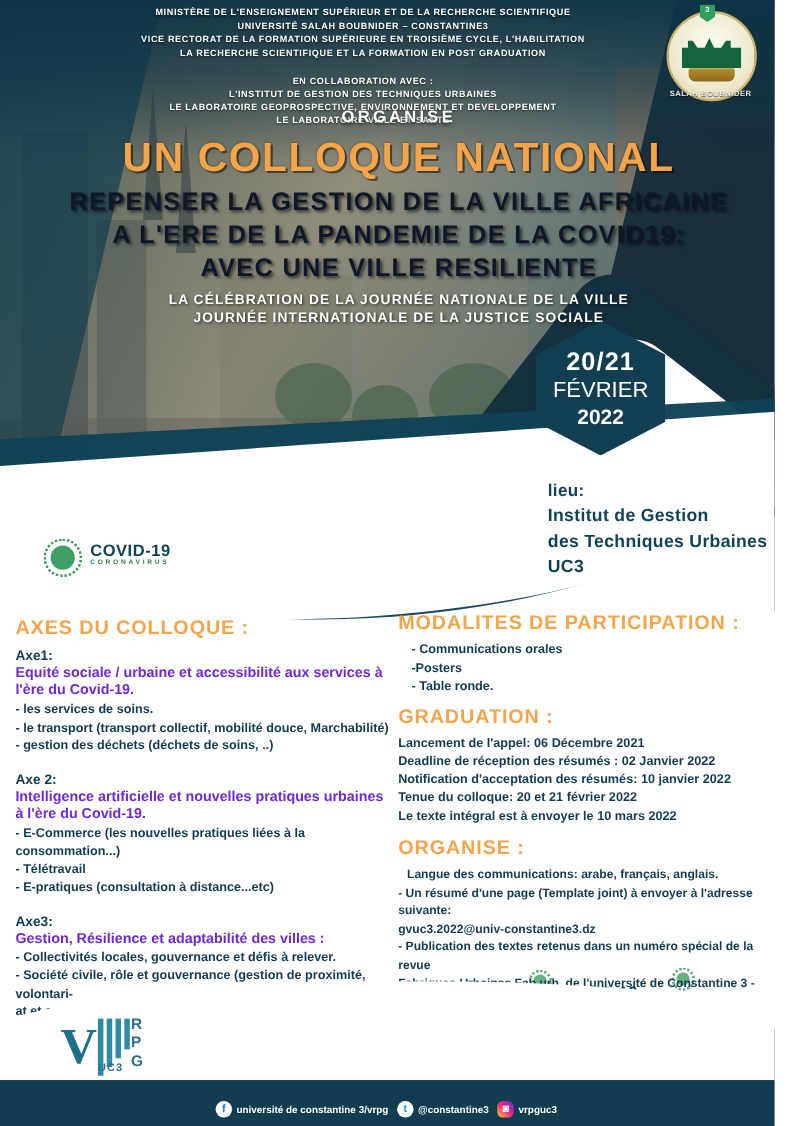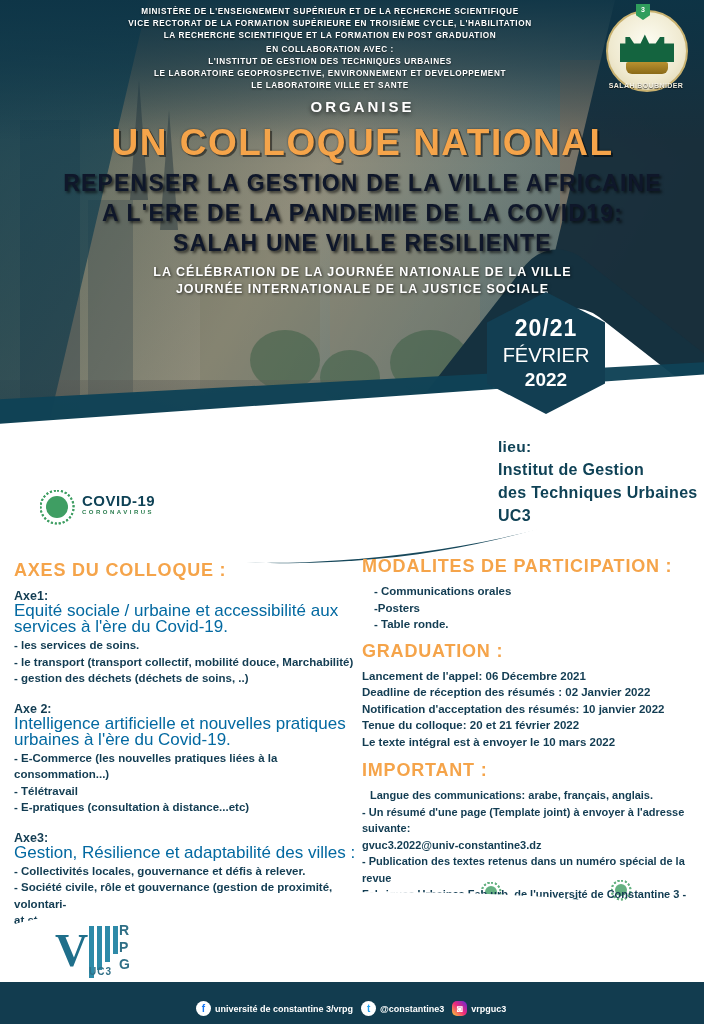--- a/index.html
+++ b/index.html
@@ -104,21 +104,21 @@
   .ministry {
     position: absolute; left: 60px; top: 6px; width: 540px;
     text-align: center;
     color: #ffffff;
     font-size: 8.2px;
     font-weight: bold;
     letter-spacing: .6px;
     line-height: 12.2px;
     text-shadow: 0 1px 2px rgba(0,0,0,.6);
   }
-  .ministry .collab { margin-top: 1px; }
+  .ministry .collab { margin-top: 13px; }
 
   
   .logo-badge {
     position: absolute; right: 12px; top: 8px;
     width: 92px; height: 88px;
   }
   .logo-badge .circ {
     position: absolute; left: 6px; top: 2px;
     width: 82px; height: 82px; border-radius: 50%;
     background: radial-gradient(circle at 50% 40%, #fdfdf3 0%, #efe9cf 60%, #d9cfa8 100%);
@@ -230,21 +230,21 @@
     color: #123c52;
   }
   .sec-head {
     color: #f5a44a;
     font-weight: bold;
     font-size: 18px;
     letter-spacing: .8px;
     margin-bottom: 6px;
   }
   .axe-title { font-weight: bold; font-size: 12.5px; color: #123c52; margin-top: 8px; }
-  .axe-lead { font-weight: normal; font-size: 17px; color: #0369a1; line-height: 16px; }
+  .axe-lead { font-weight: bold; font-size: 13px; color: #6d28d9; line-height: 16px; }
   .bullets { margin-top: 2px; }
   .bullets div { font-size: 11.5px; font-weight: bold; line-height: 16.5px; color: #123c52; }
   .r-line { font-size: 11.5px; font-weight: bold; line-height: 16.5px; color: #123c52; }
   .r-line.small { font-size: 11px; }
   .gap { height: 7px; }
 
   
   .bottom-wave {
     position: absolute; left: -30px; bottom: 0;
     width: 790px; height: 120px;
@@ -314,41 +314,42 @@
     <div class="teal-band"></div>
   </div>
 
   <div class="corner-dark"></div>
   <div class="corner-dark2"></div>
   <div class="wave"></div>
   <div class="wave2"></div>
 
   <div class="ministry">
     <div>MINISTÈRE DE L'ENSEIGNEMENT SUPÉRIEUR ET DE LA RECHERCHE SCIENTIFIQUE</div>
+    <div>UNIVERSITÉ SALAH BOUBNIDER – CONSTANTINE3</div>
     <div>VICE RECTORAT DE LA FORMATION SUPÉRIEURE EN TROISIÈME CYCLE, L'HABILITATION</div>
     <div>LA RECHERCHE SCIENTIFIQUE ET LA FORMATION EN POST GRADUATION</div>
     <div class="collab">EN COLLABORATION AVEC :</div>
     <div>L'INSTITUT DE GESTION DES TECHNIQUES URBAINES</div>
     <div>LE LABORATOIRE GEOPROSPECTIVE, ENVIRONNEMENT ET DEVELOPPEMENT</div>
     <div>LE LABORATOIRE VILLE ET SANTE</div>
   </div>
 
   <div class="logo-badge">
     <div class="circ"></div>
     <div class="mosque"></div>
     <div class="book"></div>
     <div class="flag">3</div>
     <div class="name">SALAH BOUBNIDER</div>
   </div>
 
   <div class="organise">ORGANISE</div>
   <div class="main-title">UN COLLOQUE NATIONAL</div>
   <div class="sub1">REPENSER LA GESTION DE LA VILLE AFRICAINE</div>
   <div class="sub2">A L'ERE DE LA PANDEMIE DE LA COVID19:</div>
-  <div class="sub3">SALAH UNE VILLE RESILIENTE</div>
+  <div class="sub3">AVEC UNE VILLE RESILIENTE</div>
   <div class="celebration">
     <div>LA CÉLÉBRATION DE LA JOURNÉE NATIONALE DE LA VILLE</div>
     <div>JOURNÉE INTERNATIONALE DE LA JUSTICE SOCIALE</div>
   </div>
 
   <div class="date-hex">
     <div class="d1">20/21</div>
     <div class="d2">FÉVRIER</div>
     <div class="d3">2022</div>
   </div>
@@ -427,21 +428,21 @@
 
     <div class="sec-head" style="margin-top:8px;">GRADUATION :</div>
     <div>
       <div class="r-line">Lancement de l'appel: 06 Décembre  2021</div>
       <div class="r-line">Deadline de réception des résumés : 02 Janvier 2022</div>
       <div class="r-line">Notification d'acceptation des résumés: 10 janvier 2022</div>
       <div class="r-line">Tenue du colloque: 20 et 21 février 2022</div>
       <div class="r-line">Le texte intégral est à envoyer le 10 mars 2022</div>
     </div>
 
-    <div class="sec-head" style="margin-top:10px;">IMPORTANT :</div>
+    <div class="sec-head" style="margin-top:10px;">ORGANISE :</div>
     <div>
       <div class="r-line small" style="padding-left:8px;">Langue des communications: arabe, français, anglais.</div>
       <div class="r-line small">- Un résumé d'une page (Template joint) à envoyer à l'adresse suivante:</div>
       <div class="r-line small">   gvuc3.2022@univ-constantine3.dz</div>
       <div class="r-line small">- Publication des textes retenus dans un numéro spécial de la revue</div>
       <div class="r-line small">  Fabriques Urbaines Fab.urb. de l'université de Constantine 3 - JUIN 2022.</div>
     </div>
   </div>
 
   <div class="bottom-wave"></div>

